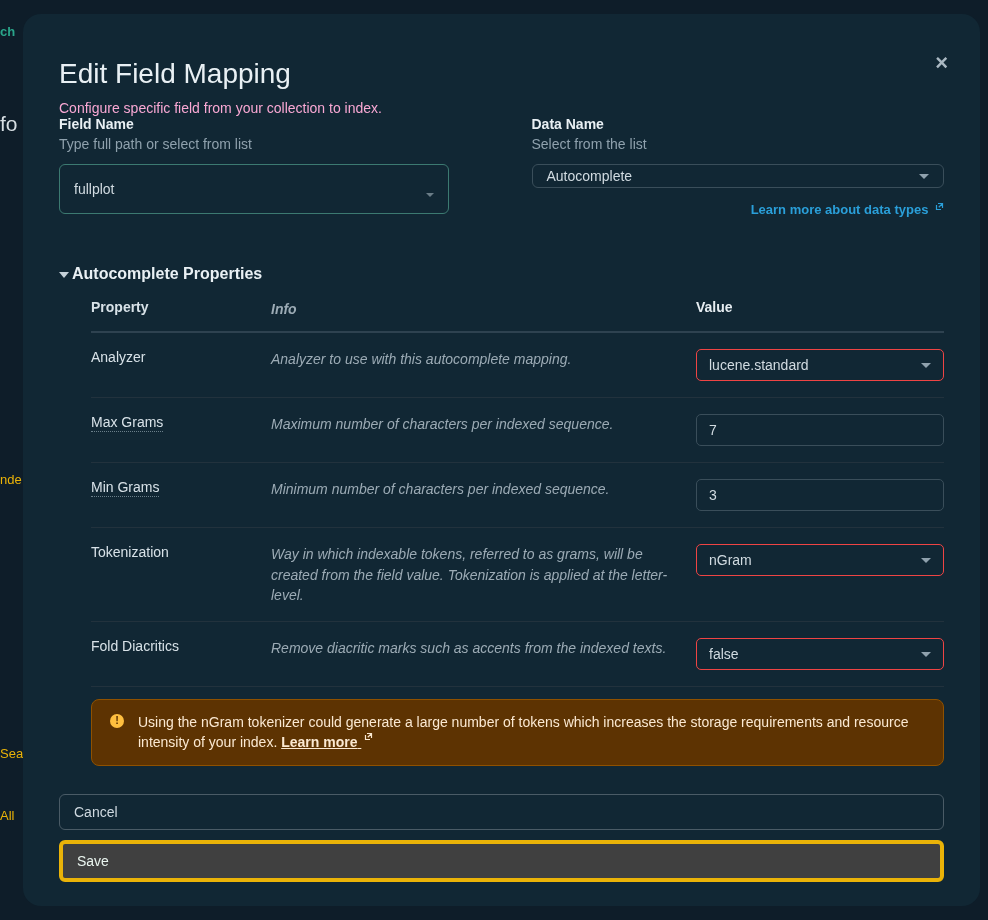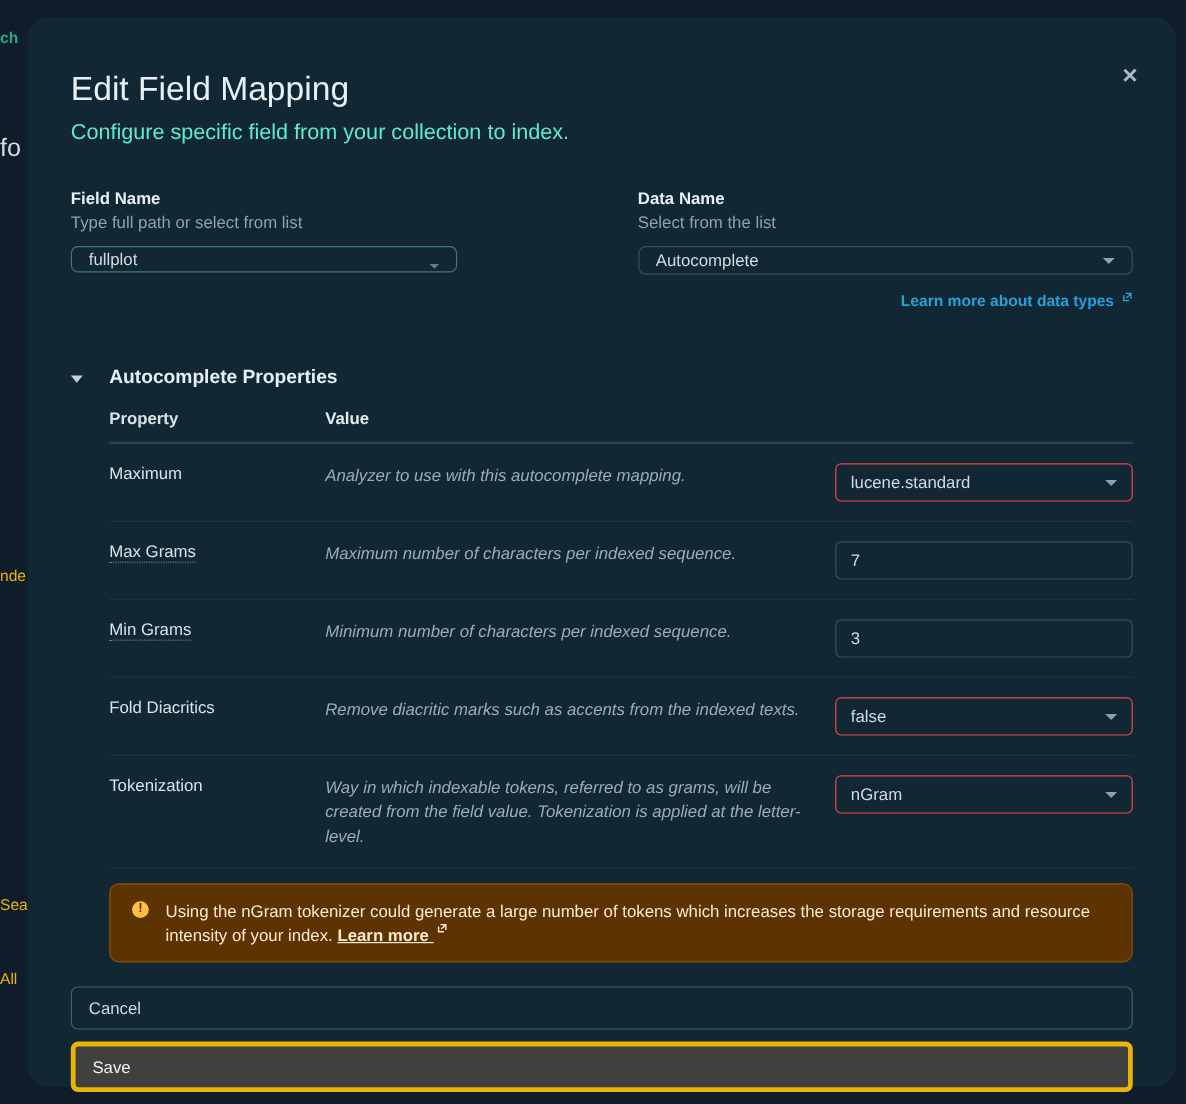--- a/index.html
+++ b/index.html
@@ -39,23 +39,22 @@
       font-weight: bold;
       cursor: pointer;
     }
     .modal-title {
       color: #e9f0f4;
       font-size: 28px;
       font-weight: 500;
       margin-bottom: 10px;
     }
     .modal-subtitle {
-      color: #5eead4;
-      font-size: 18px;
-      margin-bottom: 36px;
+      color: #f9a8d4;
+      font-size: 14px;
     }
     .row {
       display: flex;
       gap: 60px;
     }
     .col {
       flex: 1;
     }
     .field-label {
       color: #e9f0f4;
@@ -68,24 +67,24 @@
       font-size: 14px;
       margin-bottom: 12px;
     }
     .input-box {
       display: flex;
       align-items: flex-end;
       justify-content: space-between;
       background: transparent;
       border: 1px solid #3c7a71;
       border-radius: 6px;
-      padding: 2px 14px;
+      padding: 16px 14px;
       color: #d1dbe1;
       font-size: 14px;
-      width: 322px;
+      width: 390px;
     }
     .select-box {
       display: flex;
       align-items: center;
       justify-content: space-between;
       background: transparent;
       border: 1px solid #3a4e5a;
       border-radius: 6px;
       padding: 3px 14px;
       color: #d1dbe1;
@@ -114,21 +113,21 @@
     }
     .external-icon {
       display: inline-block;
       width: 9px; height: 9px;
       margin-left: 3px;
       vertical-align: top;
     }
     .section-header {
       display: flex;
       align-items: center;
-      gap: 22px;
+      gap: 3px;
       margin-top: 48px;
       margin-bottom: 16px;
     }
     .chevron-down-sm {
       width: 0; height: 0;
       border-left: 5px solid transparent;
       border-right: 5px solid transparent;
       border-top: 6px solid #c5d1d9;
       position: relative;
       top: 1px;
@@ -279,25 +278,26 @@
   </div>
 
   <div class="section-header">
     <span class="chevron-down-sm"></span>
     <span class="section-title">Autocomplete Properties</span>
   </div>
 
   <div class="prop-table">
     <div class="prop-head">
       <div class="c-prop">Property</div>
+      <div class="c-info">Info</div>
       <div class="c-value">Value</div>
     </div>
 
     <div class="prop-row">
-      <div class="c-prop">Maximum</div>
+      <div class="c-prop">Analyzer</div>
       <div class="c-info">Analyzer to use with this autocomplete mapping.</div>
       <div class="c-value">
         <div class="val-select">
           <span>lucene.standard</span>
           <span class="caret-down"></span>
         </div>
       </div>
     </div>
 
     <div class="prop-row">
@@ -310,36 +310,36 @@
 
     <div class="prop-row">
       <div class="c-prop"><span class="dotted">Min Grams</span></div>
       <div class="c-info">Minimum number of characters per indexed sequence.</div>
       <div class="c-value">
         <input class="val-input" value="3" style="">
       </div>
     </div>
 
     <div class="prop-row">
+      <div class="c-prop">Tokenization</div>
+      <div class="c-info">Way in which indexable tokens, referred to as grams, will be created from the field value. Tokenization is applied at the letter-level.</div>
+      <div class="c-value">
+        <div class="val-select">
+          <span>nGram</span>
+          <span class="caret-down"></span>
+        </div>
+      </div>
+    </div>
+
+    <div class="prop-row">
       <div class="c-prop">Fold Diacritics</div>
       <div class="c-info">Remove diacritic marks such as accents from the indexed texts.</div>
       <div class="c-value">
         <div class="val-select">
           <span>false</span>
-          <span class="caret-down"></span>
-        </div>
-      </div>
-    </div>
-
-    <div class="prop-row">
-      <div class="c-prop">Tokenization</div>
-      <div class="c-info">Way in which indexable tokens, referred to as grams, will be created from the field value. Tokenization is applied at the letter-level.</div>
-      <div class="c-value">
-        <div class="val-select">
-          <span>nGram</span>
           <span class="caret-down"></span>
         </div>
       </div>
     </div>
 
     <div class="warn-box">
       <span class="warn-icon">!</span>
       <div>
         <span>Using the nGram tokenizer could generate a large number of tokens which increases the storage requirements and resource intensity of your index. </span>
         <span class="warn-link">

